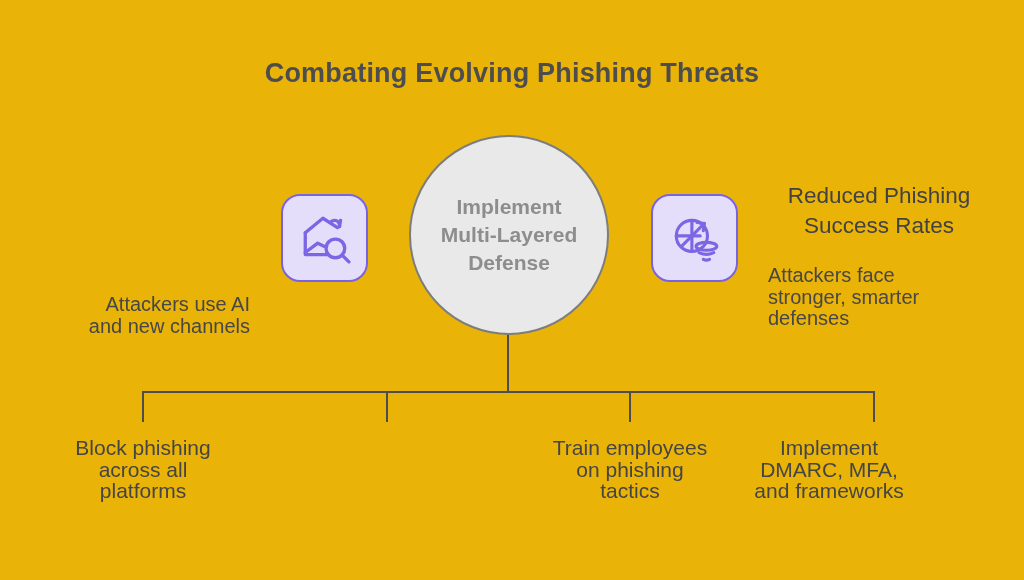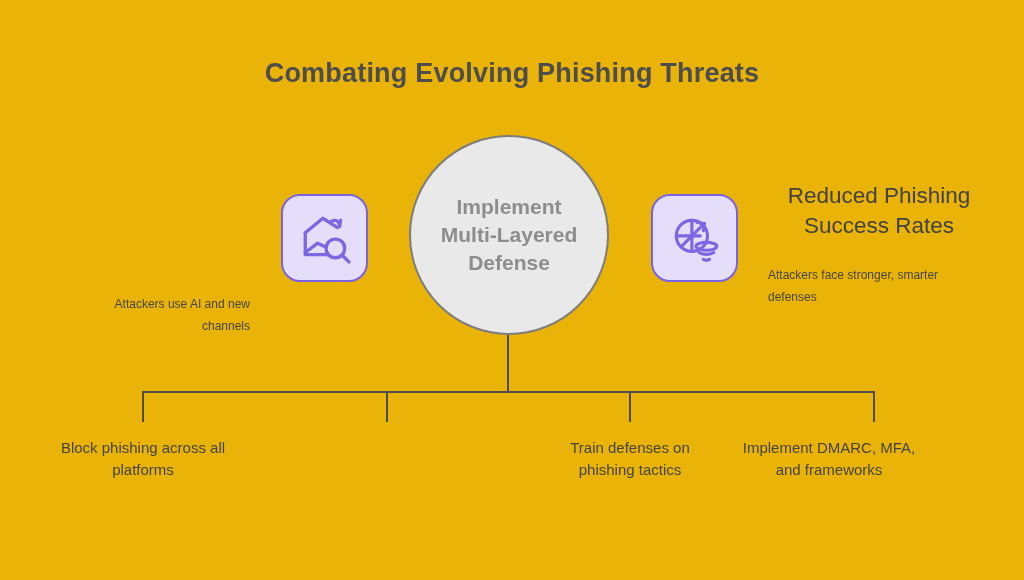--- a/index.html
+++ b/index.html
@@ -67,21 +67,21 @@
     text-align: right;
   }
   .heading-right {
     top: 181px;
     left: 768px;
     width: 222px;
     text-align: center;
   }
   .side-desc {
     position: absolute;
-    font-size: 12px;
+    font-size: 20px;
     line-height: 21.5px;
     color: #474747;
   }
   .desc-left {
     top: 294px;
     right: 774px;
     width: 176px;
     text-align: right;
   }
   .desc-right {
@@ -98,21 +98,21 @@
   .hbar  { left: 142px; top: 391px; width: 733px; height: 2px; }
   .drop  { top: 391px; width: 2px; height: 31px; }
   .drop-1 { left: 142px; }
   .drop-2 { left: 386px; }
   .drop-3 { left: 629px; }
   .drop-4 { left: 873px; }
   .branch-label {
     position: absolute;
     top: 437px;
     text-align: center;
-    font-size: 15px;
+    font-size: 21px;
     line-height: 21.5px;
     color: #454545;
   }
   .branch-label-1 { left: 53px;  width: 180px; }
   .branch-label-2 { left: 302px; width: 170px; }
   .branch-label-3 { left: 545px; width: 170px; }
   .branch-label-4 { left: 741px; width: 176px; }
 </style>
 </head>
 <body>
@@ -159,16 +159,16 @@
   <div class="side-desc desc-right">Attackers face stronger, smarter defenses</div>
 
   <div class="line stem"></div>
   <div class="line hbar"></div>
   <div class="line drop drop-1"></div>
   <div class="line drop drop-2"></div>
   <div class="line drop drop-3"></div>
   <div class="line drop drop-4"></div>
 
   <div class="branch-label branch-label-1">Block phishing across all platforms</div>
-  <div class="branch-label branch-label-3">Train defenses on phishing tactics</div>
+  <div class="branch-label branch-label-3">Train employees on phishing tactics</div>
   <div class="branch-label branch-label-4">Implement DMARC, MFA, and frameworks</div>
 
 </div>
 
 </body></html>

